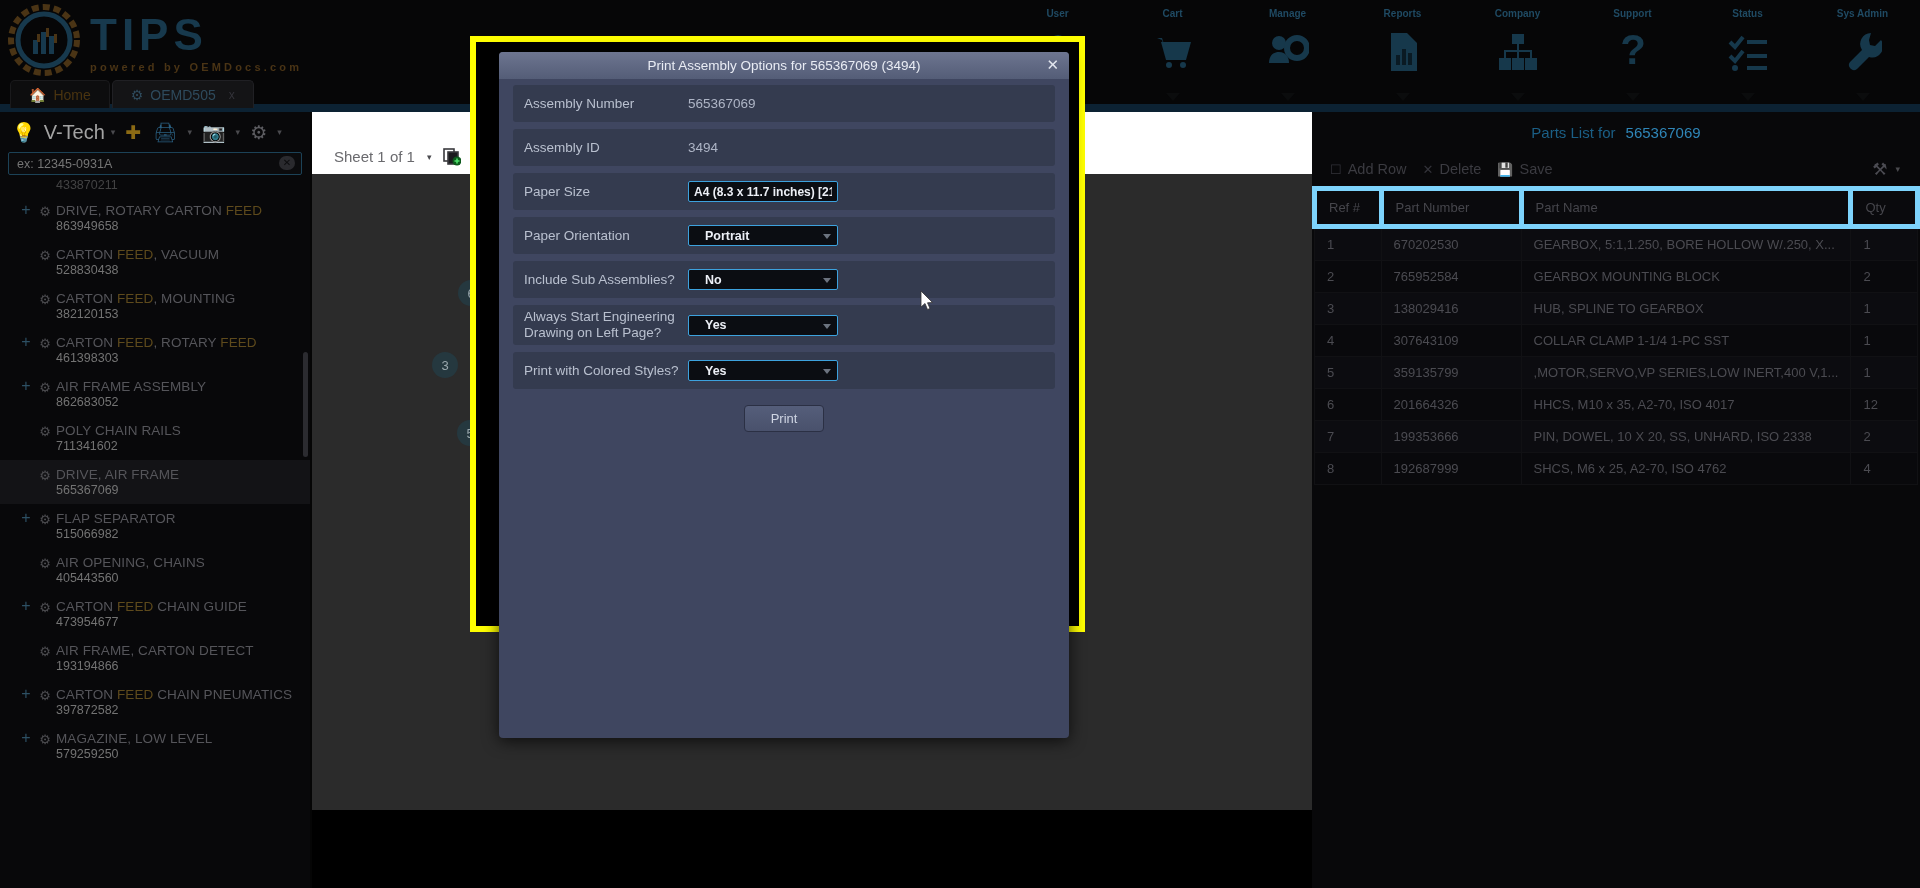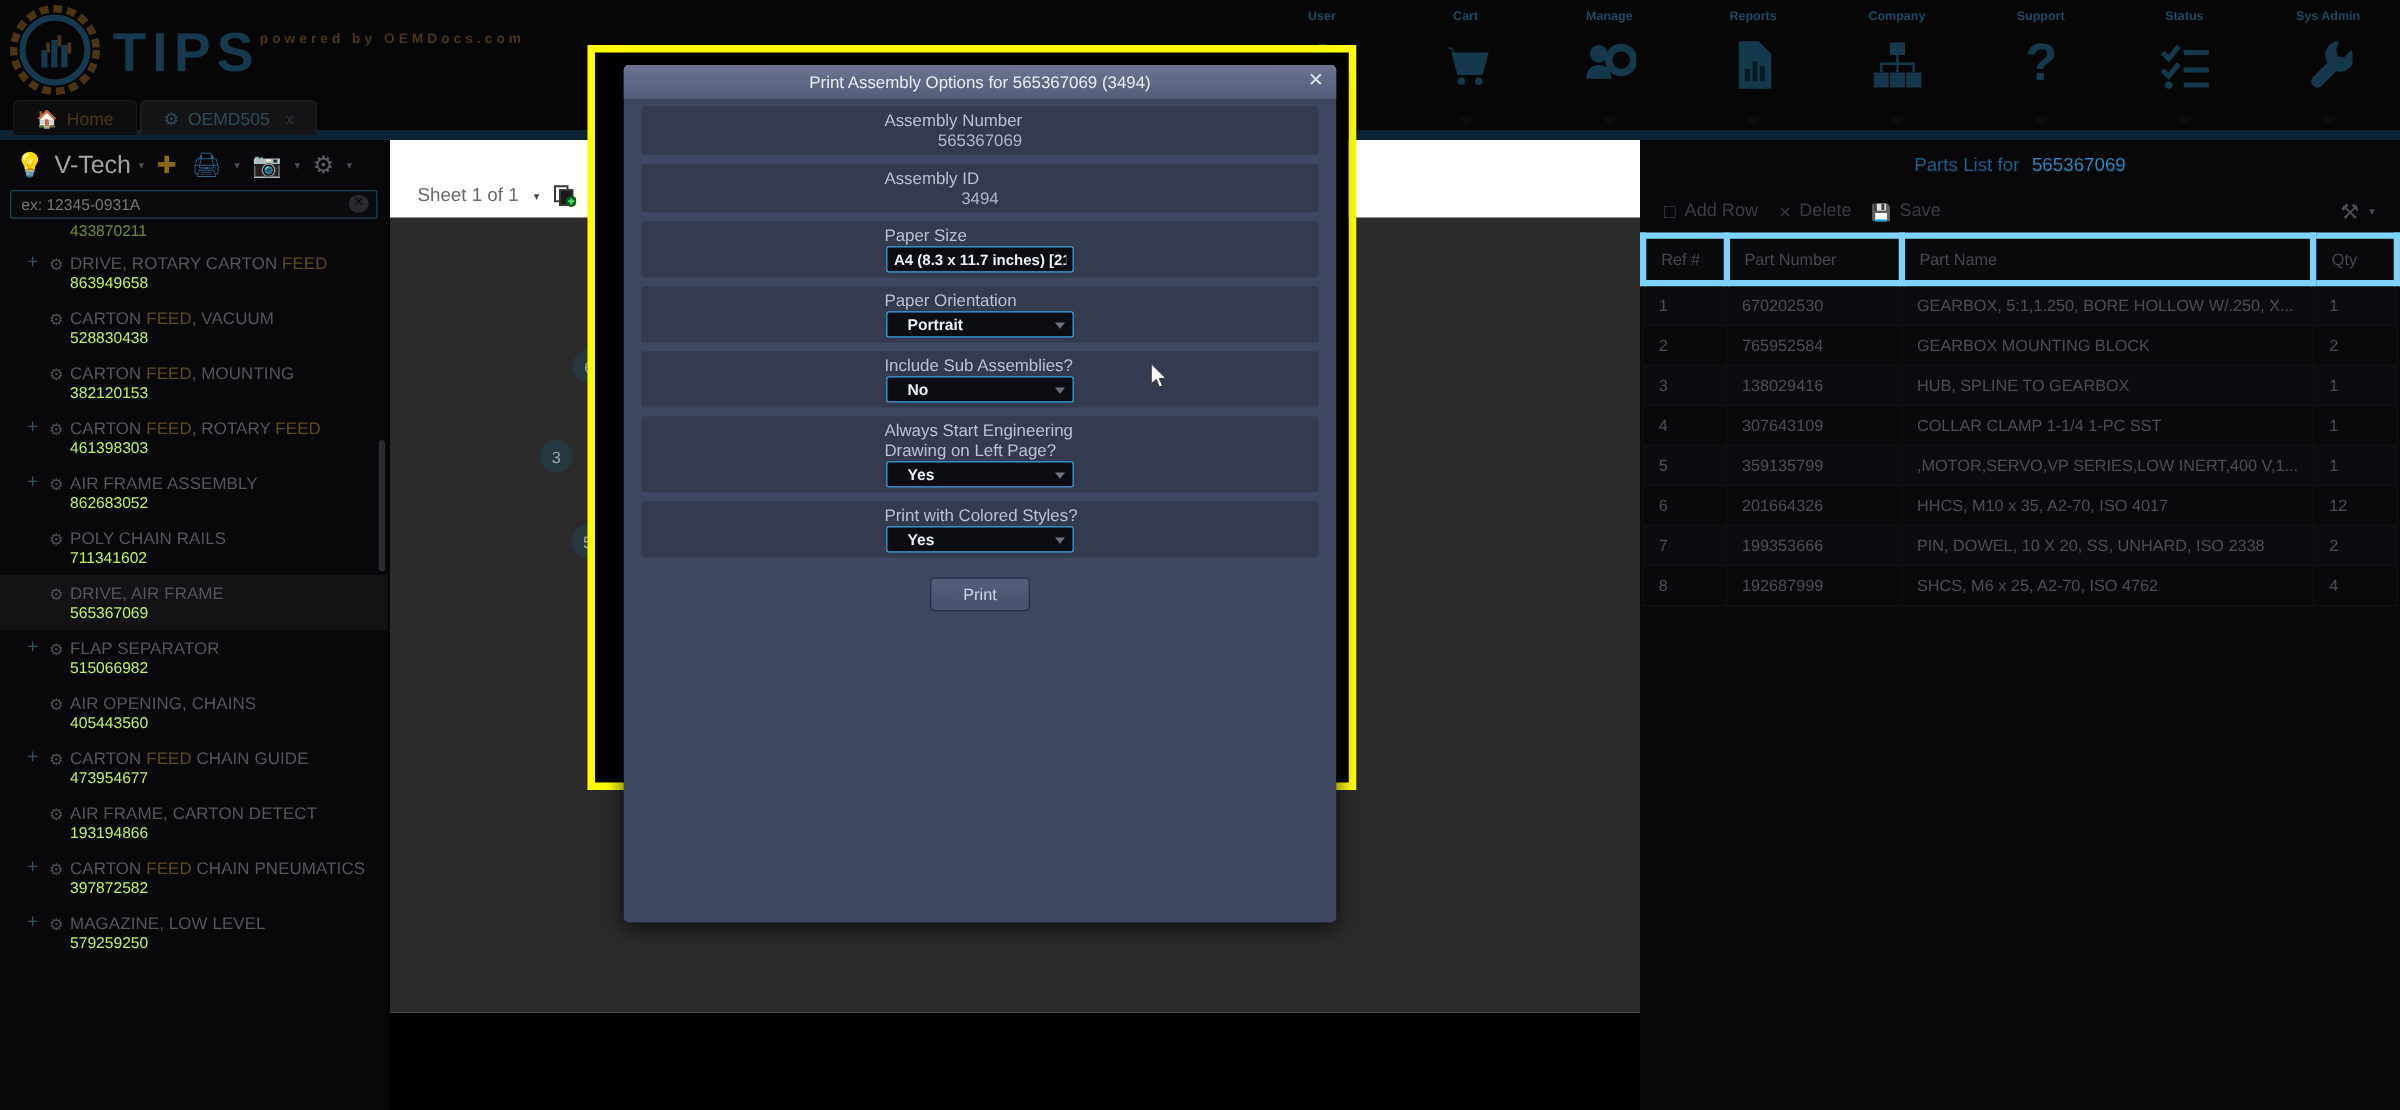--- a/index.html
+++ b/index.html
@@ -8,21 +8,21 @@
     background: #000;
     font-family: "Liberation Sans", sans-serif;
     overflow: hidden;
   }
   #app { position: relative; width: 1920px; height: 888px; background: #050505; }
 
   
   .topbar { position: absolute; left: 0; top: 0; width: 1920px; height: 108px; background: #060607; }
   .brand { position: absolute; left: 8px; top: 4px; display: flex; align-items: center; gap: 10px; }
   .brand-logo { width: 72px; height: 72px; position: relative; }
-  .brand-text { display: flex; flex-direction: row; justify-content: center; padding-top: 6px;}
+  .brand-text { display: flex; flex-direction: column; justify-content: center; padding-top: 6px;}
   .brand-title { font-size: 44px; font-weight: bold; letter-spacing: 5px; color: #17394d; line-height: 1; }
   .brand-sub { font-size: 11px; letter-spacing: 3.2px; color: #4a3415; font-weight: bold; margin-top: 4px; }
 
   .navmenu { position: absolute; right: 0; top: 0; height: 108px; display: flex; }
   .navitem { width: 115px; height: 100px; display: flex; flex-direction: column; align-items: center;
              padding-top: 8px; position: relative; cursor: pointer; }
   .navitem .nlabel { font-size: 10px; color: #1f4a63; font-weight: bold; margin-bottom: 6px; }
   .navitem .nicon { color: #16384b; height: 54px; display: flex; align-items: center; justify-content: center; }
   .navitem .nicon svg { display:block; }
   .navitem::after { content:""; position:absolute; bottom:-1px; left:50%; margin-left:-7px;
@@ -50,21 +50,21 @@
   .clearx { position: absolute; right: 7px; top: 4px; width: 16px; height: 14px; background: #2a2a2e;
             border-radius: 7px; color: #0b0b0d; font-size: 10px; text-align: center; line-height: 14px; cursor:pointer;}
   .tree { position: absolute; top: 66px; left: 0; right: 0; bottom: 0; overflow: hidden; }
   .tnode { display: flex; align-items: flex-start; padding: 7px 6px 7px 18px; min-height: 41px; }
   .tnode.sel { background: #131316; }
   .tplus { width: 16px; color: #2d5064; font-size: 16px; line-height: 14px; flex: none; text-align: center; cursor: pointer;}
   .tgear { width: 22px; flex: none; color: #4c4c50; font-size: 13px; text-align: center; padding-top: 1px; }
   .tbody { flex: 1; min-width: 0; }
   .tname { font-size: 13.5px; color: #55555a; white-space: nowrap; letter-spacing: .1px; }
   .tname .hl { color: #5e4a1c; }
-  .tnum { font-size: 12.5px; color: #bef264; margin-top: 1px; }
+  .tnum { font-size: 12.5px; color: #737373; margin-top: 1px; }
   .scrollthumb { position: absolute; right: 2px; top: 240px; width: 5px; height: 105px; background: #2b2b30; border-radius: 3px; }
 
   
   .center { position: absolute; left: 312px; top: 112px; right: 608px; bottom: 0; background: #ffffff; }
   .ctitlebar { height: 28px; display: flex; align-items: center; justify-content: center;
                font-size: 13.5px; color: #3f3f45; }
   .ctools { height: 33px; display: flex; align-items: center; gap: 10px; padding-left: 22px; }
   .sheetlabel { font-size: 15px; color: #6a6a6e; }
   .mini { width: 18px; height: 18px; display: inline-flex; align-items: center; justify-content: center; cursor: pointer; }
   .canvas { position: absolute; left: 0; top: 62px; right: 0; bottom: 78px; background: #2b2b2b; }
@@ -101,21 +101,21 @@
             background: #3f4660; border-radius: 4px; z-index: 60;
             box-shadow: 0 3px 16px rgba(0,0,0,.7); }
   .dlgtitle { height: 27px; background: linear-gradient(#6d7590, #545d77);
               border-radius: 4px 4px 0 0; display: flex; align-items: center; justify-content: center;
               position: relative; }
   .dlgtitle span.t { font-size: 13.5px; color: #e9ecf4; }
   .dlgclose { position: absolute; right: 10px; top: 4px; font-size: 15px; color: #e2e6ef; cursor: pointer;
               line-height: 18px; }
   .dlgbody { padding: 6px 14px 0 14px; }
   .frow { display: flex; align-items: center; background: #343b4f; border-radius: 3px;
-          margin-bottom: 7px; min-height: 37px; padding: 4px 0; flex-direction: column; }
+          margin-bottom: 7px; min-height: 37px; padding: 4px 0; }
   .flabel { width: 175px; padding-left: 11px; font-size: 13.5px; color: #b9c0cf; line-height: 16px; }
   .fval { font-size: 13.5px; color: #aeb5c6; }
   .finput { width: 150px; height: 21px; background: #0b0d12; border: 1px solid #3da2de;
             color: #eceff6; font-size: 12px; font-weight: bold; padding: 0 5px; border-radius: 2px;
             font-family: "Liberation Sans", sans-serif; }
   .fselect { width: 150px; height: 21px; background: #0b0d12; border: 1px solid #3da2de;
              border-radius: 2px; display: flex; align-items: center; position: relative; cursor: pointer; }
   .fselect .sv { font-size: 12.5px; font-weight: bold; color: #eceff6; padding-left: 16px; }
   .fselect .sarrow { position: absolute; right: 6px; top: 8px; border-left: 4px solid transparent;
                      border-right: 4px solid transparent; border-top: 5px solid #6c737f; }

